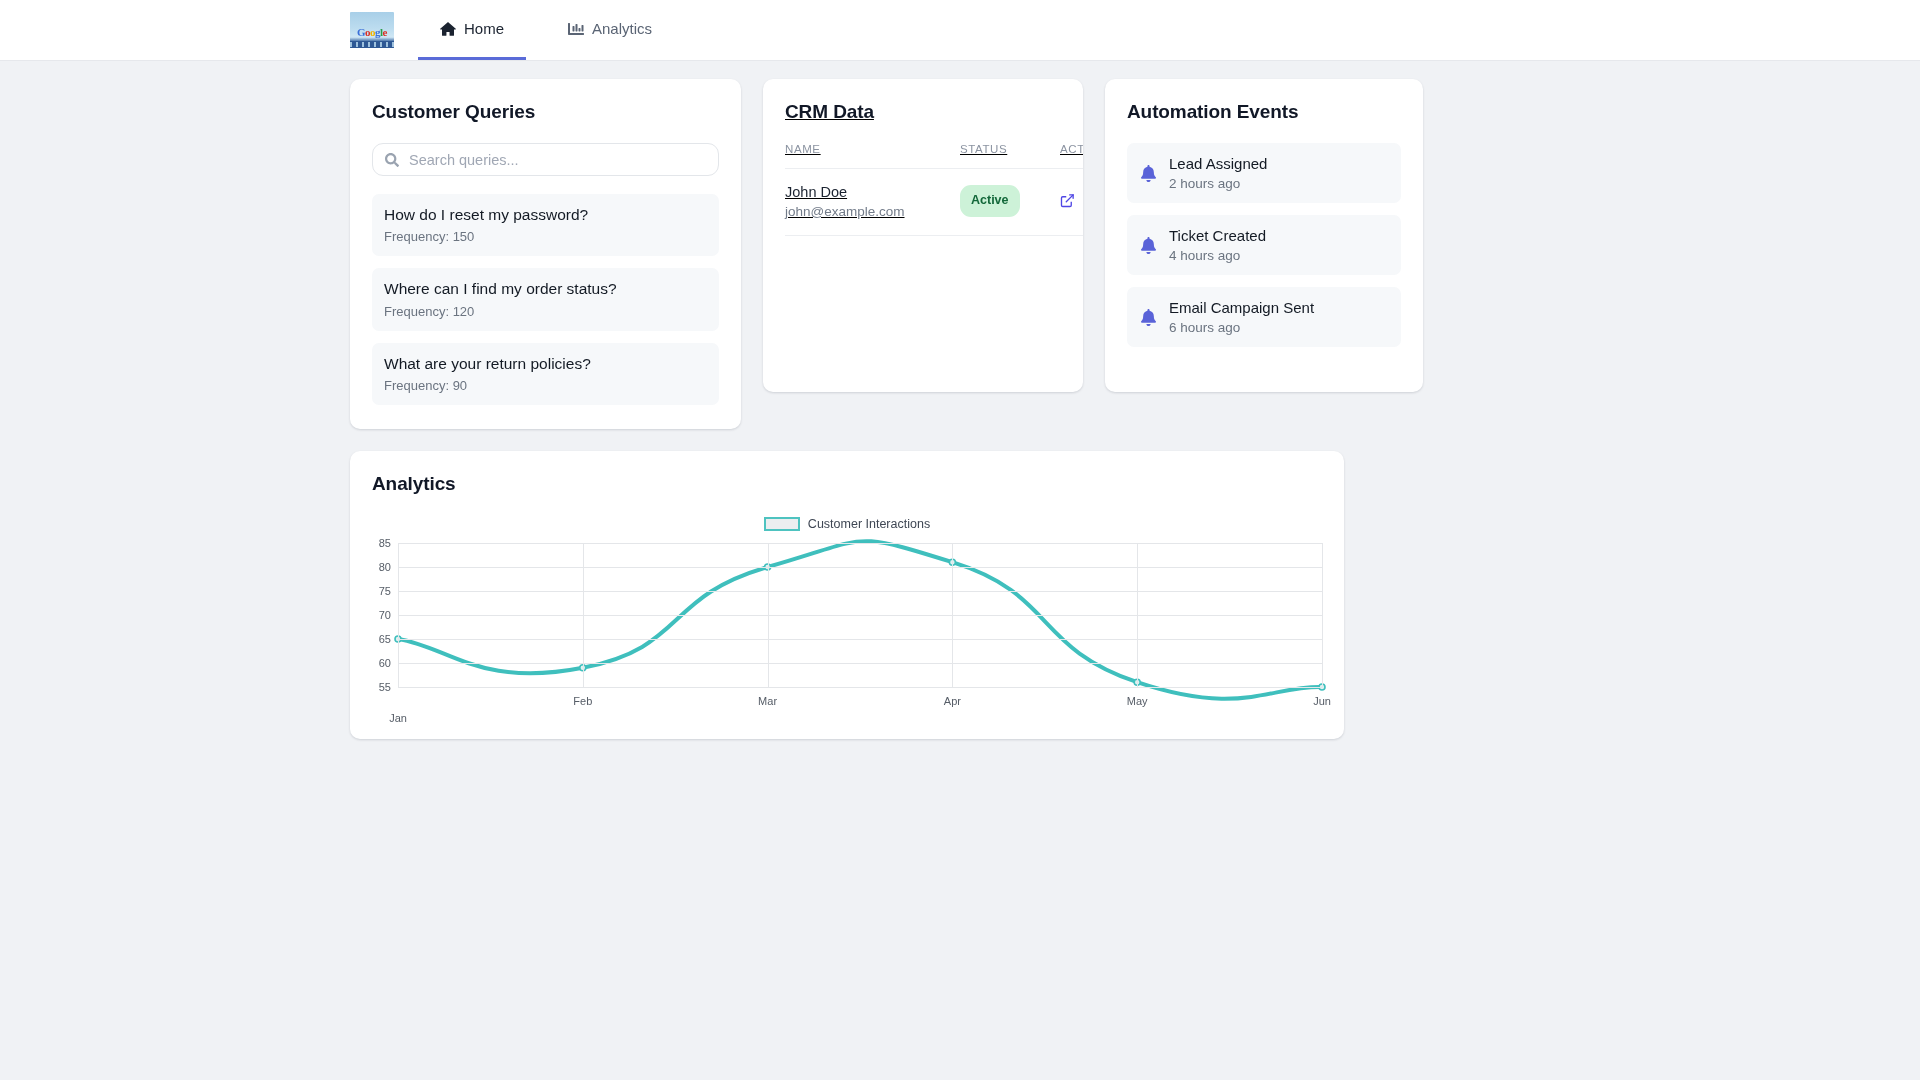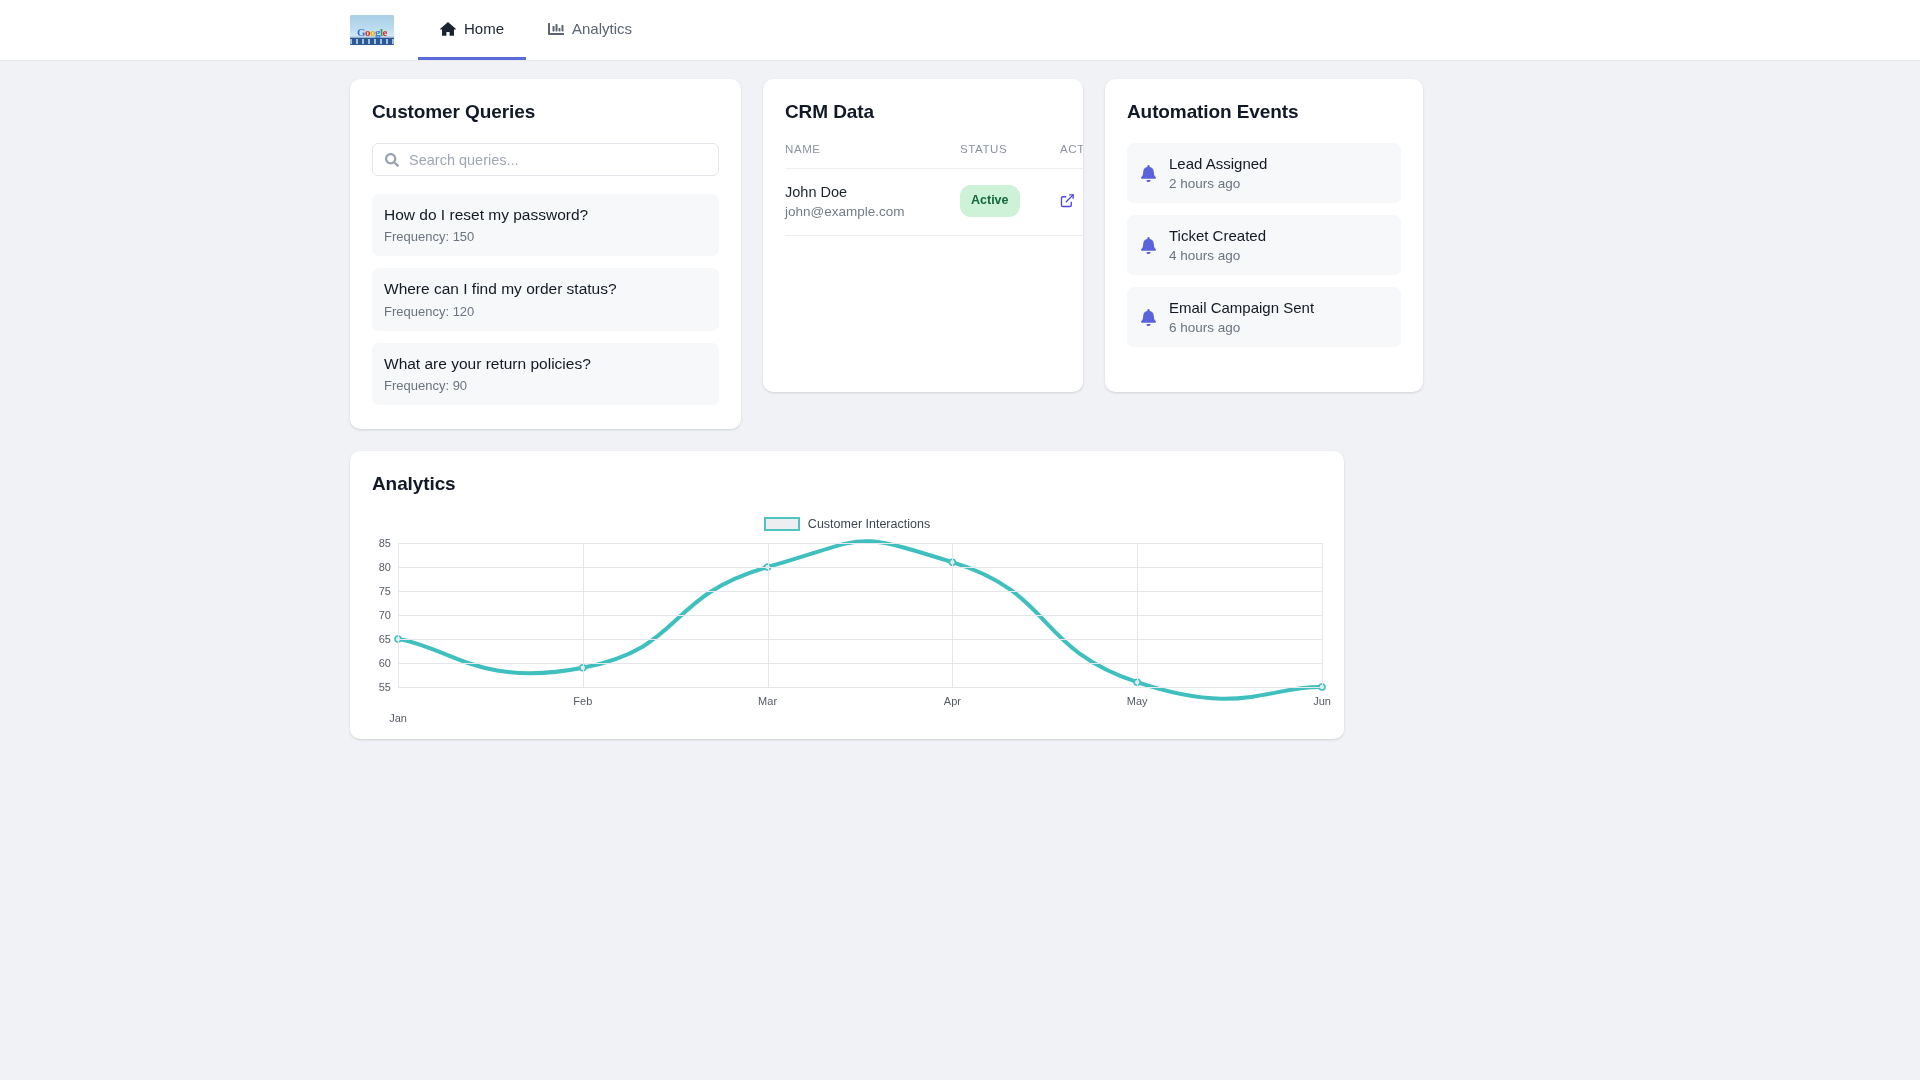--- a/index.html
+++ b/index.html
@@ -18,21 +18,21 @@
     display: flex;
     align-items: stretch;
     padding-left: 350px;
     position: relative;
   }
   .brand {
     display: flex; align-items: center;
     margin-right: 24px;
   }
   .brand-logo {
-    width: 44px; height: 30px;
+    width: 44px; height: 36px;
     background: linear-gradient(to bottom, #a8cfe8 0%, #bcdcef 45%, #cfe7f5 70%, #3f6aa3 82%, #2d5590 100%);
     border-radius: 1px;
     position: relative;
     overflow: hidden;
     display: block;
   }
   .brand-logo .glogo {
     position: absolute;
     left: 50%; top: 56%;
     transform: translate(-50%, -50%);
@@ -49,21 +49,21 @@
   .brand-logo .railing {
     position: absolute; left: 0; right: 0; bottom: 0; height: 7px;
     background: #2e5894;
   }
   .brand-logo .railing::before {
     content: "";
     position: absolute; left: 0; right: 0; top: 1px; height: 5px;
     background-image: repeating-linear-gradient(to right, #9fc2de 0 2px, transparent 2px 6px);
   }
 
-  .nav-links { display: flex; align-items: stretch; }
+  .nav-links { display: flex; align-items: stretch; gap: 20px; }
   .nav-link {
     display: flex; align-items: center; gap: 8px;
     padding: 0 22px;
     font-size: 15px;
     color: #5a6474;
     cursor: pointer;
     text-decoration: none;
     border-bottom: 3px solid transparent;
     line-height: 1;
   }
@@ -102,42 +102,42 @@
   }
   .search-ico {
     position: absolute; left: 13px; top: 50%;
     transform: translateY(-50%);
     display: flex; color: #9aa3b0;
   }
   .search-input {
     width: 100%;
     height: 33px;
     border: 1px solid #e3e6ea;
-    border-radius: 6px;
+    border-radius: 11px;
     padding: 0 12px 0 36px;
     font-size: 14.5px;
     color: #1b2330;
     font-family: inherit;
     outline: none;
     background: #fff;
   }
   .search-input::placeholder { color: #a0a7b4; }
   .query-item {
     background: #f6f8fa;
     border-radius: 7px;
     padding: 11px 12px 12px 12px;
     margin-bottom: 12px;
     cursor: pointer;
   }
   .query-item:last-child { margin-bottom: 0; }
   .query-q { font-size: 15.5px; color: #131a24; line-height: 1.25; }
   .query-f { font-size: 13px; color: #6b7480; margin-top: 5px; }
 
   
-  .col-crm { width: 320px; min-height: 313px; overflow: hidden; }
+  .col-crm { width: 320px; min-height: 313px; overflow: hidden; text-decoration: underline; }
   .crm-table { width: 355px; border-collapse: collapse; table-layout: fixed; }
   .crm-table th {
     text-align: left;
     font-size: 11.5px;
     font-weight: 400;
     letter-spacing: 0.6px;
     color: #8b93a1;
     padding: 0 0 13px 0;
     border-bottom: 1px solid #eceef1;
   }

